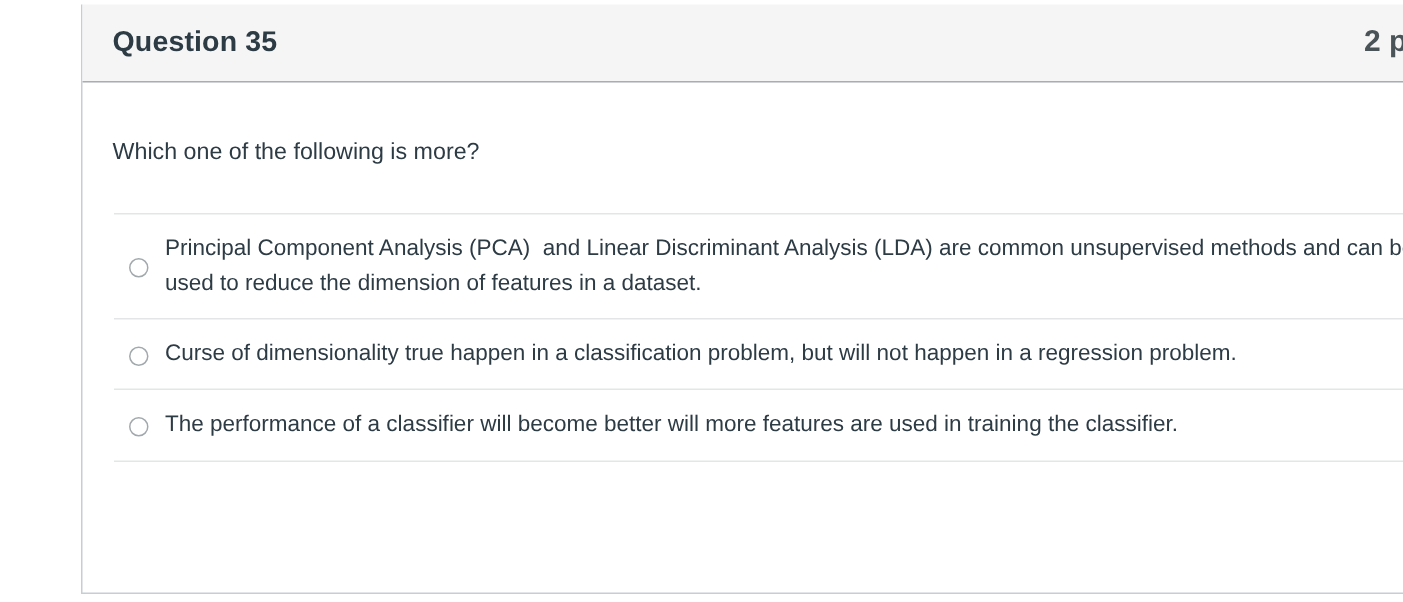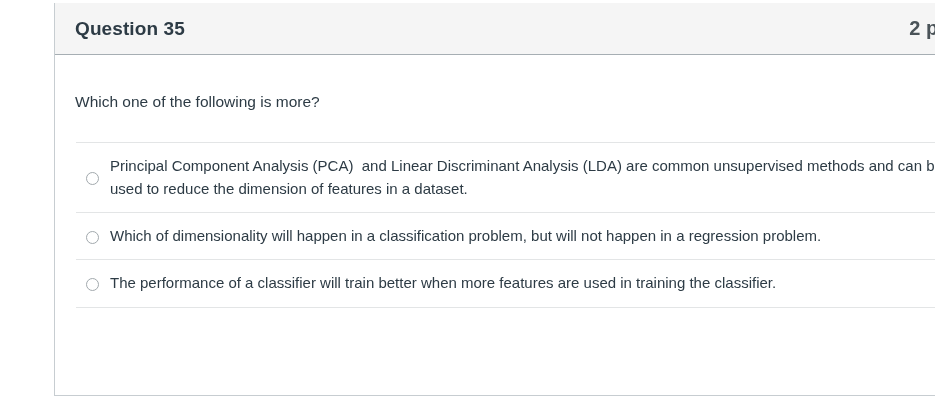--- a/index.html
+++ b/index.html
@@ -115,23 +115,23 @@
     <div class="answers">
 
       <div class="answer-row">
         <span class="radio"></span>
         <span class="answer-text">Principal Component Analysis (PCA)  and Linear Discriminant Analysis (LDA) are common unsupervised methods and can be used to reduce the dimension of features in a dataset.</span>
       </div>
 
 
       <div class="answer-row">
         <span class="radio"></span>
-        <span class="answer-text">Which of dimensionality will happen in a classification problem, but will not happen in a regression problem.</span>
+        <span class="answer-text">Curse of dimensionality true happen in a classification problem, but will not happen in a regression problem.</span>
       </div>
 
       <div class="answer-row">
         <span class="radio"></span>
-        <span class="answer-text">The performance of a classifier will train better when more features are used in training the classifier.</span>
+        <span class="answer-text">The performance of a classifier will become better will more features are used in training the classifier.</span>
       </div>
 
     </div>
   </div>
 </div>
 
 </body></html>

